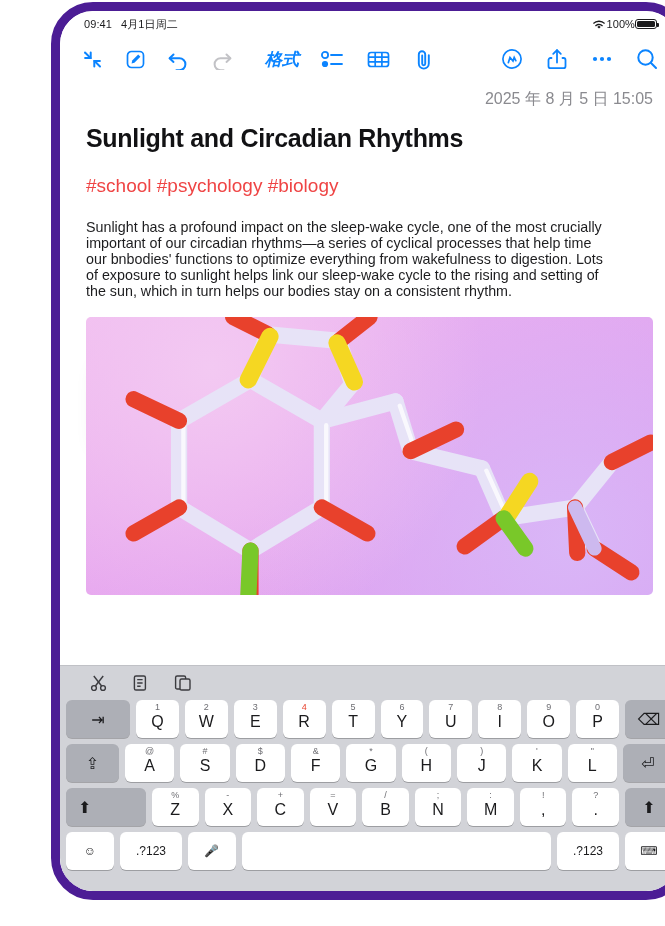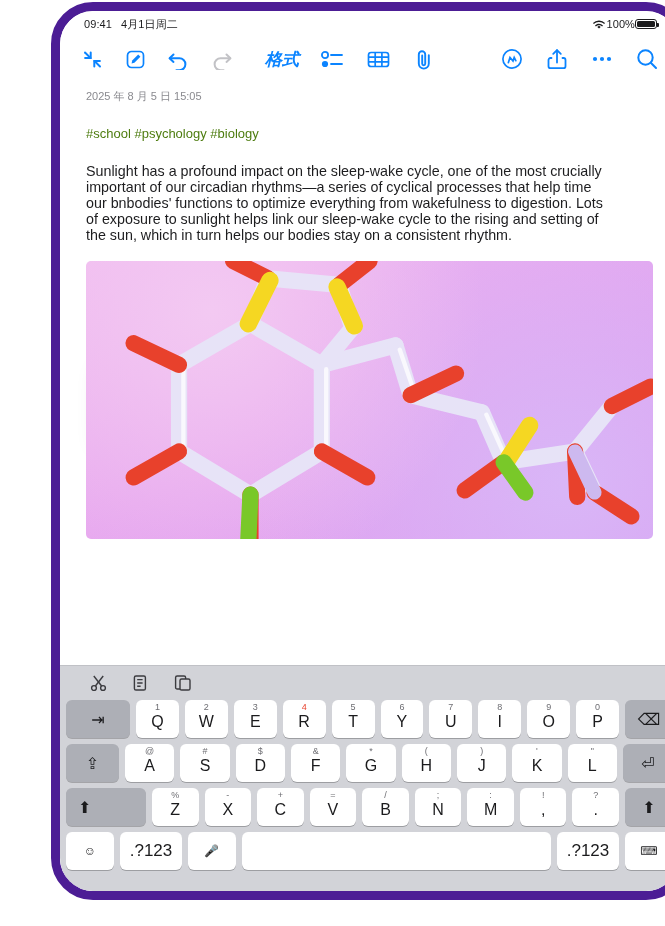--- a/index.html
+++ b/index.html
@@ -80,35 +80,35 @@
   .ticon svg { display: block; }
   .ticon.dim { color: #c2c2c6; }
   .fmt-label { font-size: 17px; font-weight: 600; color: #0b84ff; }
 
   
   .note {
     padding: 8px 26px 0 26px;
     position: relative;
   }
   .note-date {
-    text-align: left;
-    font-size: 11px;
+    text-align: right;
+    font-size: 16px;
     color: #8a8a8f;
     margin-bottom: 14px;
   }
   .note-title {
     font-size: 25px;
     font-weight: 700;
     color: #121214;
     letter-spacing: -0.3px;
   }
   .tags {
     margin-top: 22px;
-    font-size: 13px;
-    color: #4d7c0f;
+    font-size: 19px;
+    color: #ef4444;
   }
   .note-h2 {
     margin-top: 21px;
     font-size: 16.5px;
     font-weight: 700;
     color: #121214;
   }
   .note-p {
     margin-top: 22px;
     font-size: 14.3px;
@@ -196,21 +196,21 @@
   .key .main { margin-top: 6px; }
   .key.mod { background: #adafb6; color: #1b1b1d; box-shadow: 0 1px 0 rgba(0,0,0,0.22); }
   .key.wide-tab { flex: 0 0 64px; }
   .key.wide-del { flex: 0 0 48px; }
   .key.wide-caps { flex: 0 0 53px; }
   .key.wide-ret { flex: 0 0 50px; }
   .key.wide-shift-l { flex: 0 0 80px; justify-content: flex-start; padding-left: 12px; }
   .key.wide-shift-r { flex: 0 0 48px; }
   .key.space { flex: 1 1 auto; }
   .key.small { flex: 0 0 48px; font-size: 12px; }
-  .key.small-wide { flex: 0 0 62px; font-size: 17px; }
+  .key.small-wide { flex: 0 0 62px; font-size: 12px; }
   .row4 .key, .row5 .key { height: 38px; }
   svg.gl { display:block; }
 </style>
 </head>
 <body>
 
 <div class="device">
   <div class="screen">
 
     <div class="statusbar">
@@ -310,20 +310,21 @@
           <svg class="gl" width="22" height="22" viewBox="0 0 22 22" fill="none" stroke="currentColor" stroke-width="2" stroke-linecap="round">
             <circle cx="9.5" cy="9.5" r="7.2"></circle>
               <path d="M14.8 14.8 20 20"></path>
           </svg>
         </span>
       </div>
     </div>
 
     <div class="note">
       <div class="note-date">2025 年 8 月 5 日 15:05</div>
+      <div class="note-title">Sunlight and Circadian Rhythms</div>
       <div class="tags">#school #psychology #biology</div>
       <div class="note-p">Sunlight has a profound impact on the sleep-wake cycle, one of the most crucially important of our circadian rhythms—a series of cyclical processes that help time our bnbodies' functions to optimize everything from wakefulness to digestion. Lots of exposure to sunlight helps link our sleep-wake cycle to the rising and setting of the sun, which in turn helps our bodies stay on a consistent rhythm.</div>
 
       <div class="bubble">
         <span>Consistency is key to developing healthy sleep patterns, and it's easy to slip out of sync in a world of constant connection, where many are used to working across multiple timezones.</span>
       </div>
     </div>
 
     <div class="media">
       <svg viewBox="0 0 524 278">

